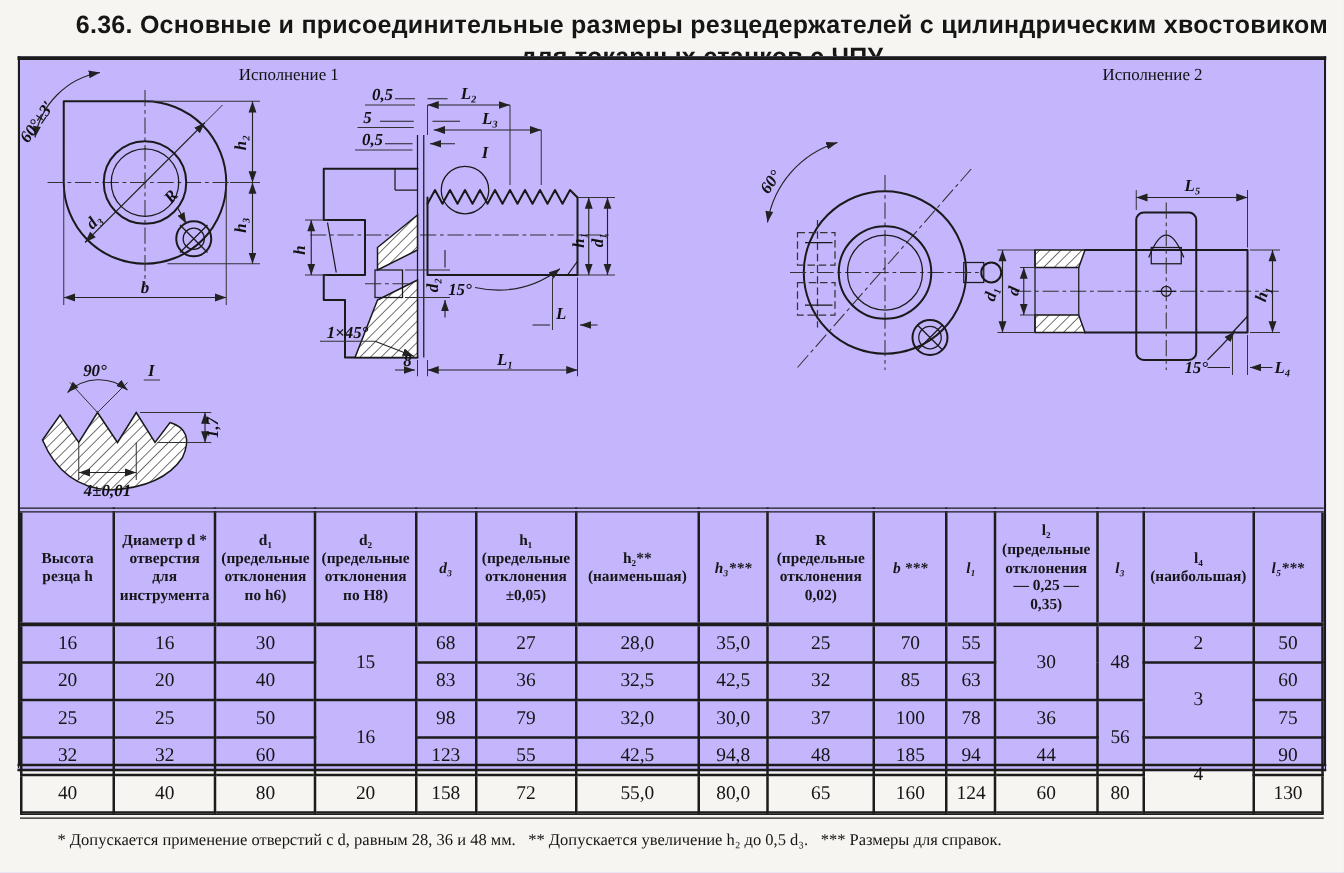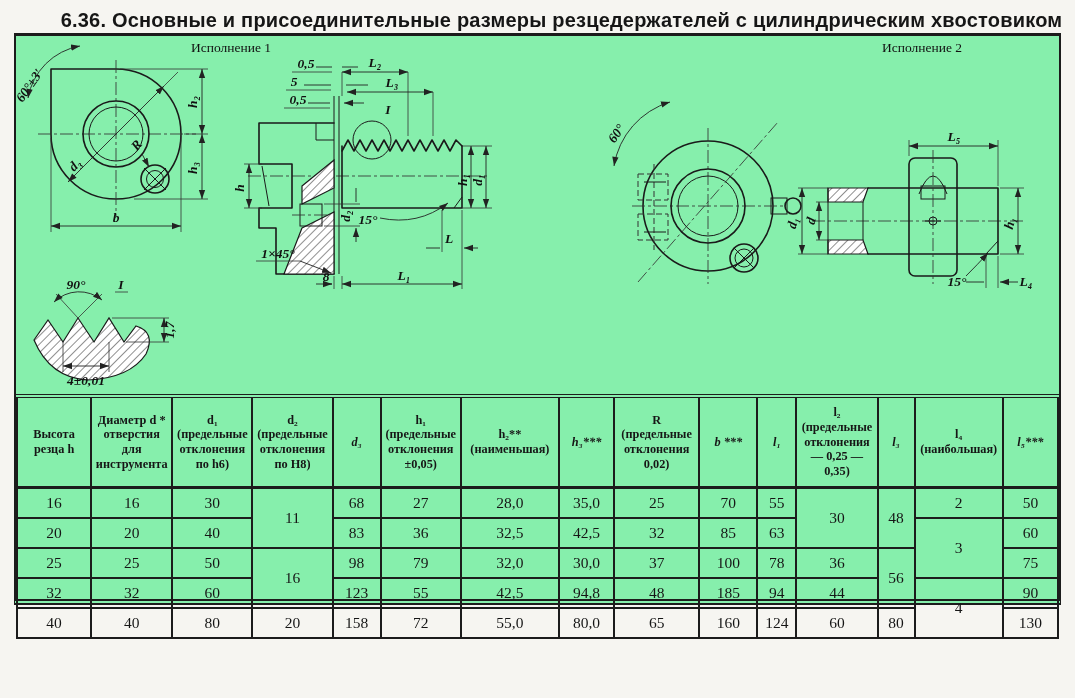--- a/index.html
+++ b/index.html
@@ -1,21 +1,21 @@
 <!DOCTYPE html>
 <html><head>
 <meta charset="utf-8">
 <style>
   html,body{margin:0;padding:0;background:#f6f5f1;}
   body{width:1075px;height:698px;position:relative;font-family:"Liberation Serif",serif;color:#161616;}
   .title{ text-align:center;font-family:"Liberation Sans",sans-serif;font-weight:bold;
           font-size:20px;line-height:1.3;padding-top:7px;letter-spacing:.2px;padding-left:48px;}
-  .frame{ position:absolute;left:14px;top:33px;width:1047px;height:572px;box-sizing:border-box;
+  .frame{ position:absolute;left:14px;top:45px;width:1047px;height:572px;box-sizing:border-box;
           border-left:2px solid #1c1c1c;border-right:2px solid #1c1c1c;
-          border-top:3px solid #1c1c1c;border-bottom:6px double #1c1c1c;background:#86efac;}
+          border-top:3px solid #1c1c1c;border-bottom:6px double #1c1c1c;background:#c4b5fd;}
   svg.drawings{display:block;width:1043px;height:358px;}
 
   table.dims{width:100%;border-collapse:collapse;table-layout:fixed;}
   table.dims{border-top:4px double #1c1c1c;}
   .dims th,.dims td{border:2px solid #1c1c1c;text-align:center;vertical-align:middle;padding:1px 2px;overflow:hidden;}
   .dims thead th{font-size:12.3px;font-weight:bold;line-height:1.2;height:86px;border-bottom:3px solid #1c1c1c;}
   .dims td{font-size:15.5px;height:26px;}
   .var{font-style:italic;}
 
   .footnote{border-top:4px double #1c1c1c;margin:0;padding:8px 26px 0 44px;font-size:13.2px;line-height:1.35;text-indent:-14px;}
@@ -246,21 +246,21 @@
       <th class="var">l₃</th>
       <th>l₄ (наибольшая)</th>
       <th class="var">l₅***</th>
     </tr>
   </thead>
   <tbody>
     <tr>
       <td>16</td>
       <td>16</td>
       <td>30</td>
-      <td rowspan="2">11</td>
+      <td rowspan="2">15</td>
       <td>68</td>
       <td>27</td>
       <td>28,0</td>
       <td>35,0</td>
       <td>25</td>
       <td>70</td>
       <td>55</td>
       <td rowspan="2">30</td>
       <td rowspan="2">48</td>
       <td>2</td>
@@ -323,14 +323,17 @@
       <td>65</td>
       <td>160</td>
       <td>124</td>
       <td>60</td>
       <td>80</td>
       <td>130</td>
     </tr>
   </tbody>
 </table>
 
+<p class="footnote">
+  <span>* Допускается применение отверстий с d, равным 28, 36 и 48 мм.</span><span>** Допускается увеличение h₂ до 0,5 d₃.</span><span>*** Размеры для справок.</span>
+</p>
 
 </div>
 
 </body></html>

